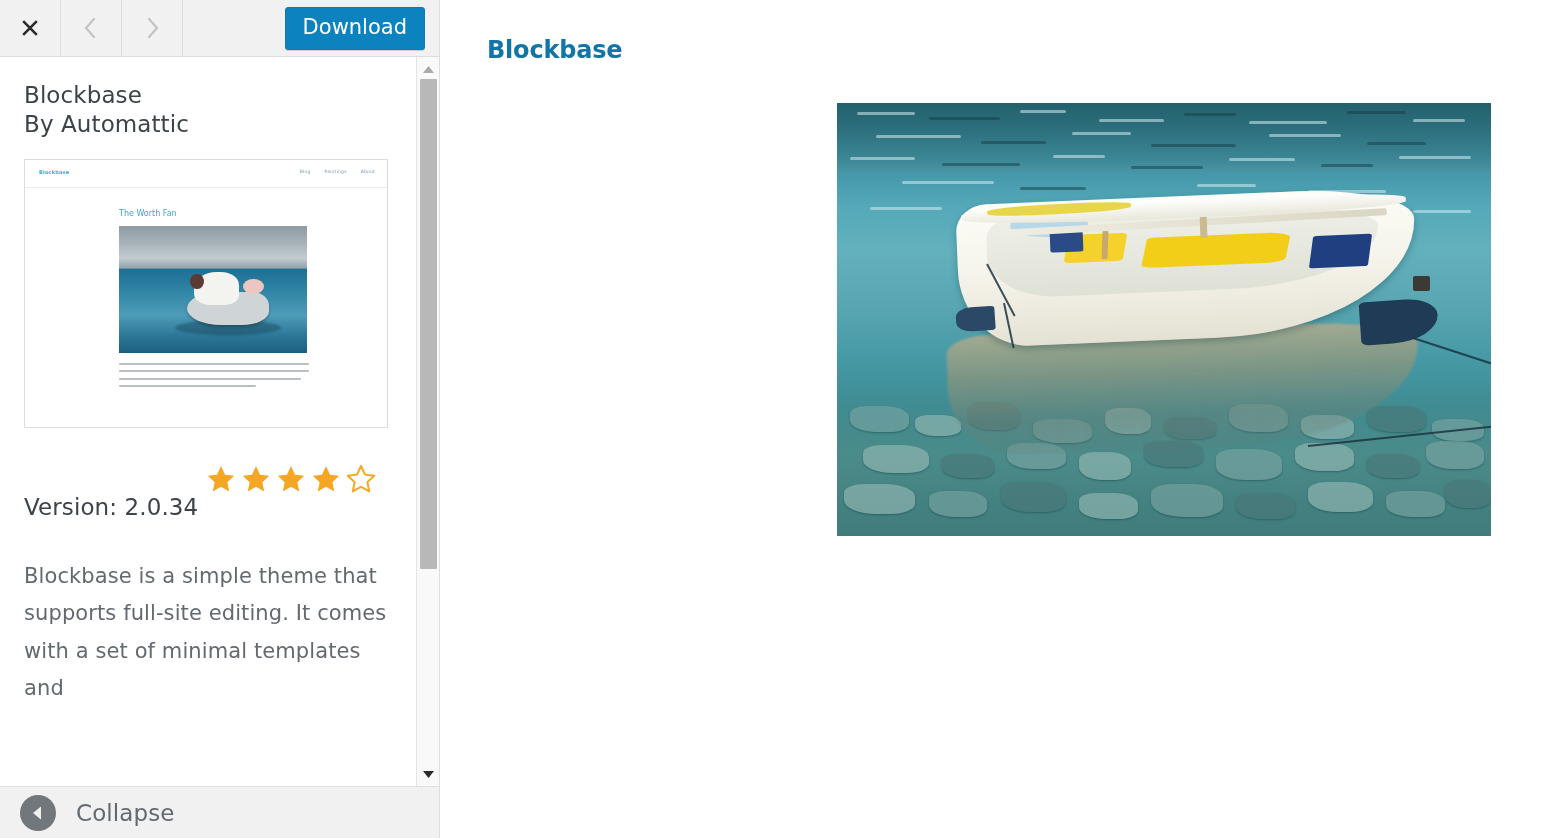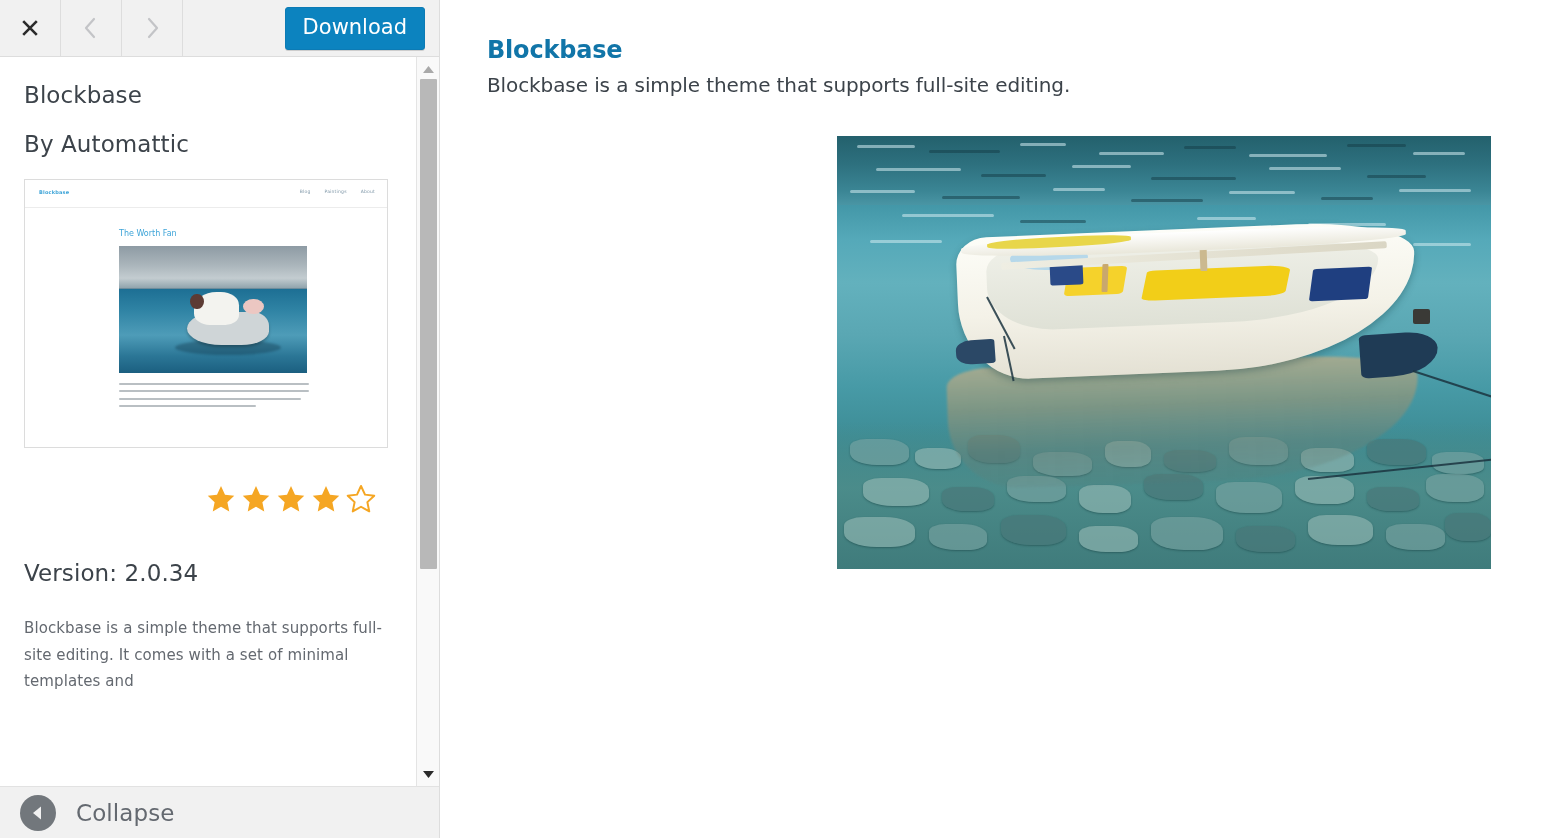--- a/index.html
+++ b/index.html
@@ -61,21 +61,21 @@
     overflow: hidden;
   }
   .sb-inner { padding: 24px 24px 0 24px; width: 418px; }
 
   .theme-name {
     font-size: 23px; color: #3c434a; line-height: 1.28;
     letter-spacing: 0.1px; font-weight: 400;
   }
   .theme-author {
     font-size: 23px; color: #3c434a; line-height: 1.28;
-    letter-spacing: 0.1px; font-weight: 400; margin-bottom: 19px; margin-top: 20px;
+    letter-spacing: 0.1px; font-weight: 400; margin-bottom: 19px;
   }
 
   
   .thumb {
     position: relative;
     width: 364px; height: 269px;
     border: 1px solid #dcdcdc;
     background: #ffffff;
     overflow: hidden;
   }
@@ -144,26 +144,25 @@
   }
 
   
   .stars {
     display: flex; justify-content: flex-end; gap: 5px;
     padding-right: 18px; margin-top: 36px;
   }
   .star { width: 30px; height: 30px; display:block; }
 
   .version {
-    margin-top: 46px;
     font-size: 23px; color: #3c434a; letter-spacing: 0.1px;
   }
   .descr {
-    margin-top: 29px;
-    font-size: 15px; color: #646970; line-height: 1.78;
+    margin-top: 38px;
+    font-size: 21px; color: #646970; line-height: 1.78;
     letter-spacing: 0.1px;
   }
 
   
   .sb-scroll {
     position: absolute; right: 0; top: 57px;
     width: 23px; height: 729px;
     background: #f9f9f9;
     border-left: 1px solid #e4e4e4;
   }
@@ -530,21 +529,20 @@
         </svg>
       </span>
       <span class="collapse-label">Collapse</span>
     </div>
   </div>
 
   <div class="main">
 
     <div class="site-head">
       <div class="site-title">Blockbase</div>
-      <div class="site-tagline">Blockbase is a simple theme that supports full-site editing.</div>
     </div>
 
 
     <div class="figure">
       <div class="photo">
         <div class="w-deep"></div>
         <div class="w-top"></div>
 
         <div class="ripple" style="left:3%;  top:2%;   width:9%;"></div>
         <div class="ripple dark" style="left:14%; top:3.2%; width:11%;"></div>

